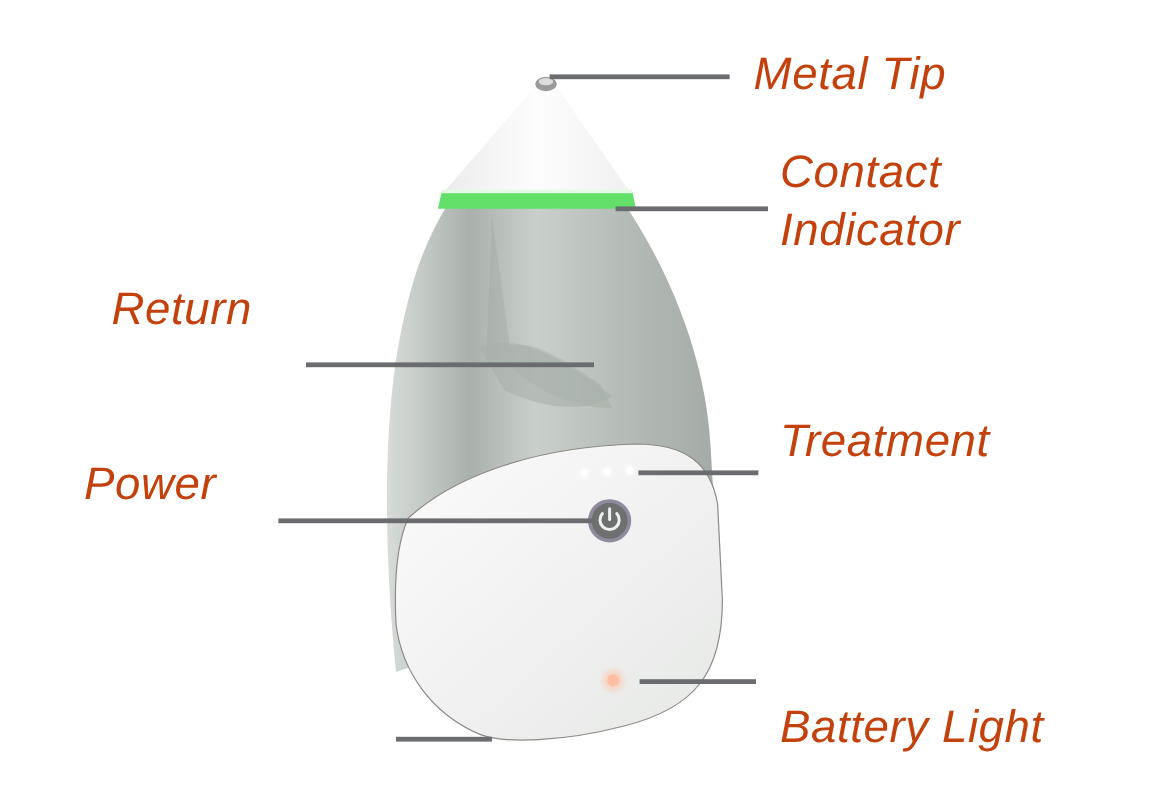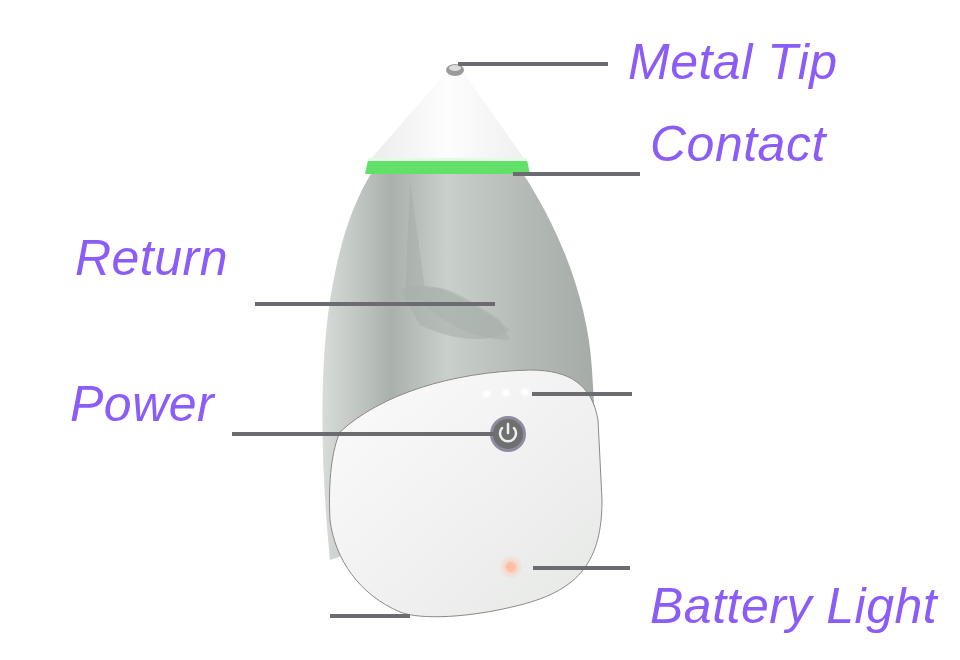--- a/index.html
+++ b/index.html
@@ -1,18 +1,18 @@
 <!DOCTYPE html>
 <html><head>
 <meta charset="utf-8">
 <style>
   html,body{margin:0;padding:0;background:#ffffff;}
   .stage{position:relative;width:960px;height:660px;background:#fff;overflow:hidden;font-family:"Liberation Sans","DejaVu Sans",sans-serif;}
   .device{position:absolute;left:0;top:0;width:960px;height:660px;}
-  .label{position:absolute;color:#8b5cf6;font-style:italic;font-size:50px;line-height:48px;letter-spacing:0.5px;white-space:nowrap;}
+  .label{position:absolute;color:#c2410c;font-style:italic;font-size:38px;line-height:48px;letter-spacing:0.5px;white-space:nowrap;}
   .label span{display:block;}
   .right{text-align:left;}
   .left{text-align:center;}
   .leader{position:absolute;height:4px;background:#6b6c70;}
 </style>
 </head>
 <body>
 
 <div class="stage">
 
@@ -83,25 +83,27 @@
   <div class="leader" style="left:232px;top:432px;width:262px;"></div>
   <div class="leader" style="left:532px;top:392px;width:100px;"></div>
   <div class="leader" style="left:533px;top:566px;width:97px;"></div>
   <div class="leader" style="left:330px;top:614px;width:80px;"></div>
 
   <div class="label right" style="left:628px;top:38px;">
     <span>Metal Tip</span>
   </div>
   <div class="label right" style="left:650px;top:120px;">
     <span>Contact</span>
+    <span>Indicator</span>
   </div>
   <div class="label left" style="left:60px;top:234px;width:183px;">
     <span>Return</span>
   </div>
   <div class="label right" style="left:70px;top:380px;">
     <span>Power</span>
   </div>
   <div class="label right" style="left:650px;top:344px;">
+    <span>Treatment</span>
   </div>
   <div class="label right" style="left:650px;top:542px;margin-top:40px;">
     <span>Battery Light</span>
   </div>
 </div>
 
 </body></html>

